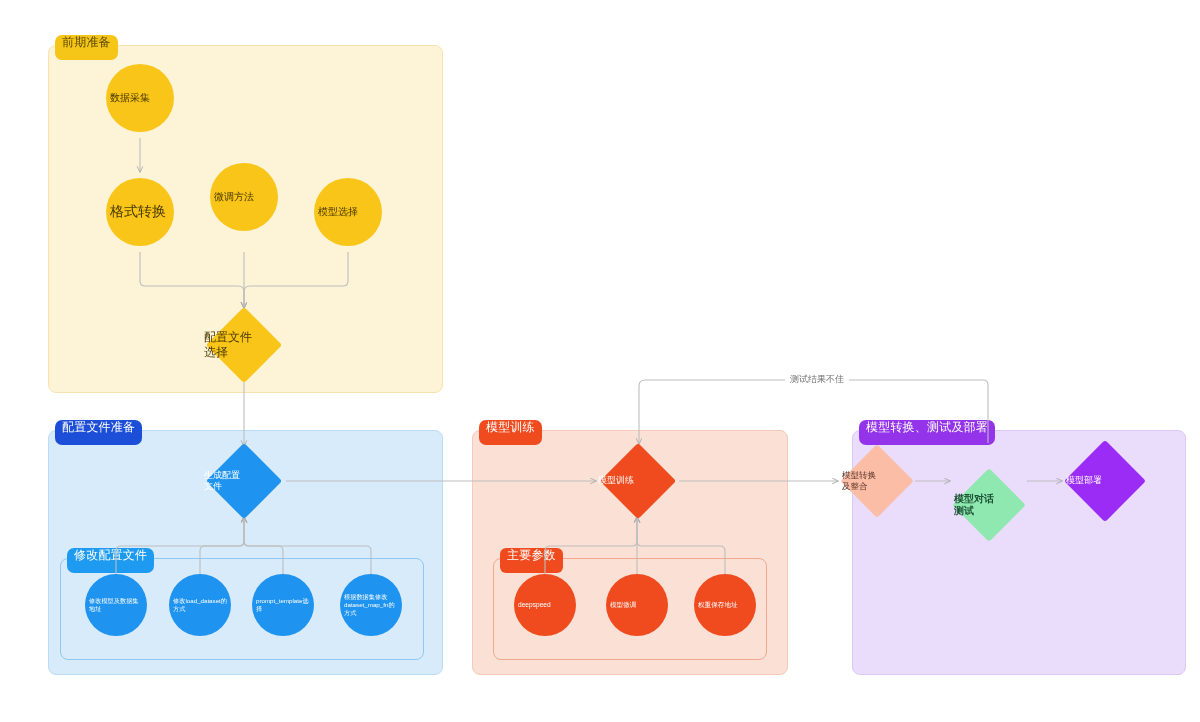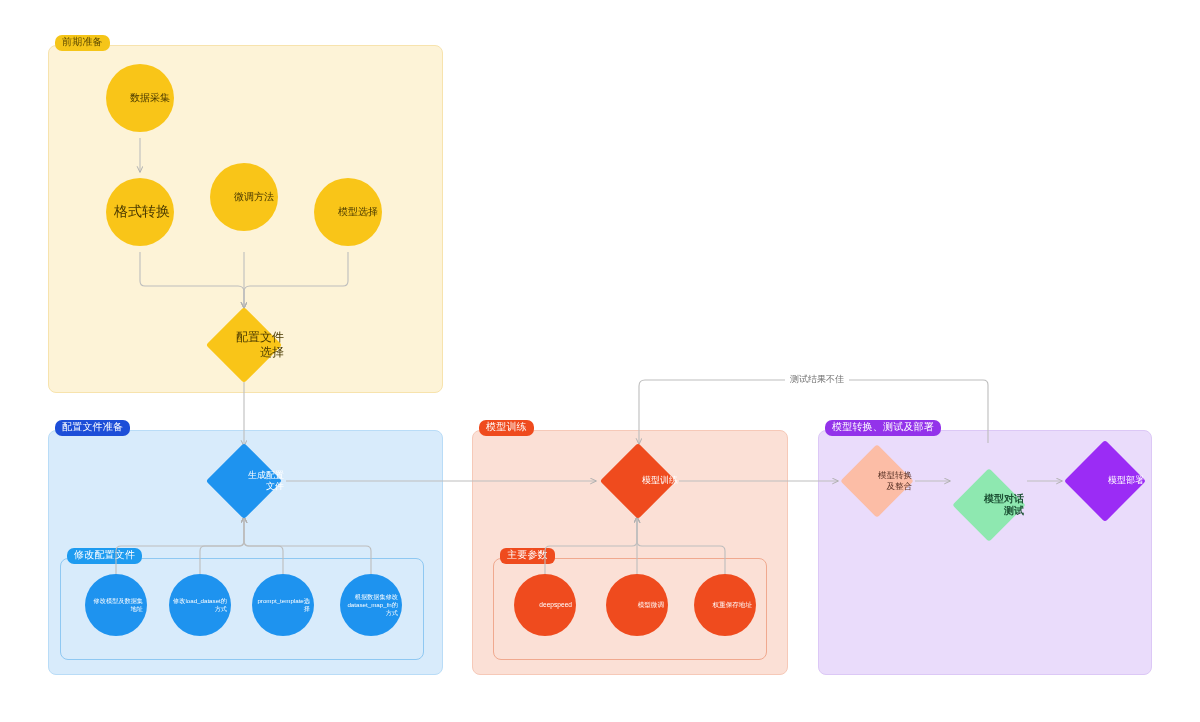--- a/index.html
+++ b/index.html
@@ -24,23 +24,23 @@
   
   .group {
     position: absolute;
     border-radius: 8px;
     box-sizing: border-box;
   }
   .group-label {
     position: absolute;
     top: -11px;
     left: 6px;
-    font-size: 10px;
+    font-size: 12px;
     line-height: 14px;
-    height: 16px;
+    height: 25px;
     padding: 0 7px;
     border-radius: 7px;
     color: #ffffff;
     white-space: nowrap;
     font-weight: 500;
     letter-spacing: .2px;
   }
 
   .g-prep   { background: #fdf3d7; border: 1px solid #f7e3ad; }
   .g-prep   > .group-label { background: #f5c518; color: #5e4b00; }
@@ -65,21 +65,21 @@
   .sg-config > .group-label { background: #1e9bf0; }
   .sg-train  { border: 1px solid #f0a98f; }
   .sg-train  > .group-label { background: #ef4b1e; border-radius: 6px; }
 
   
   .node {
     position: absolute;
     display: flex;
     align-items: center;
     justify-content: center;
-    text-align: right;
+    text-align: left;
     box-sizing: border-box;
     color: #ffffff;
     z-index: 5;
   }
   .node .lbl {
     display: block;
     width: 100%;
     padding: 0 4px;
     box-sizing: border-box;
     word-break: break-word;
@@ -259,21 +259,21 @@
   </div>
 
   <div class="node circle c-red" style="left:606px; top:574px; width:62px; height:62px; font-size:6.6px;">
     <span class="lbl">模型微调</span>
   </div>
 
   <div class="node circle c-red" style="left:694px; top:574px; width:62px; height:62px; font-size:6.6px;">
     <span class="lbl">权重保存地址</span>
   </div>
 
-  <div class="group g-deploy" style="left:818px; top:430px; width:334px; height:245px;padding-left:19px;">
+  <div class="group g-deploy" style="left:852px; top:430px; width:334px; height:245px;padding-left:19px;">
     <span class="group-label">模型转换、测试及部署</span>
   </div>
 
   <div class="node diamond d-peach" style="left:838px; top:444px; width:78px; height:74px; font-size:8.5px;">
     <span class="shape" style="width:52px; height:52px;"></span>
     <span class="lbl">
       <span>模型转换</span><br>
       <span>及整合</span>
     </span>
   </div>

